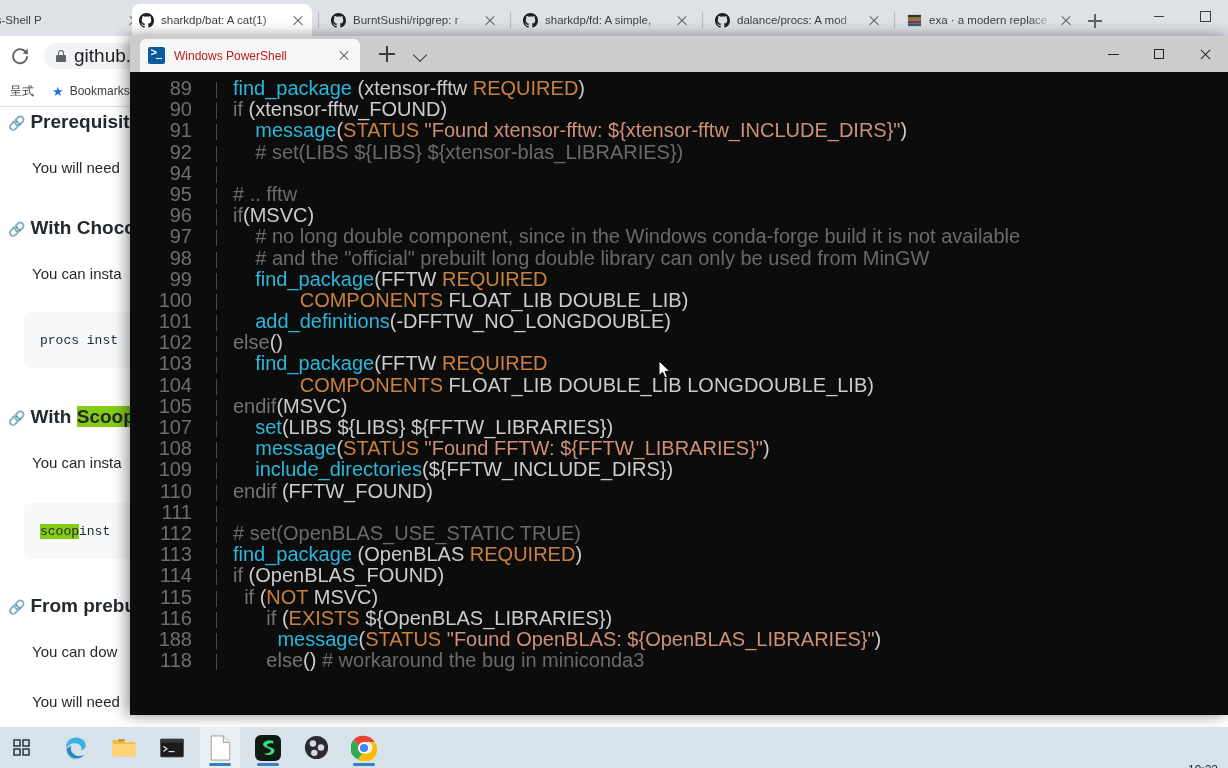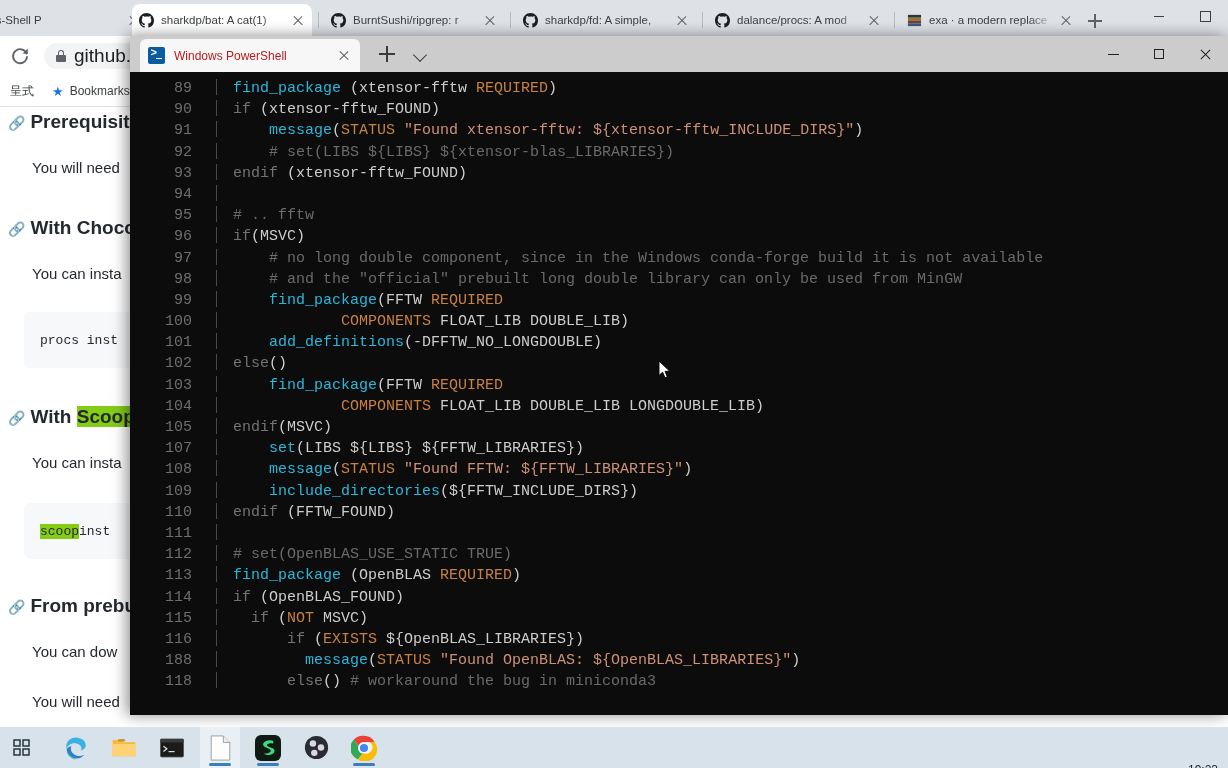--- a/index.html
+++ b/index.html
@@ -72,21 +72,21 @@
   #wt-dropdown::before{content:"";position:absolute;left:1px;top:2px;width:9px;height:9px;border-right:1.5px solid #3c3c3c;border-bottom:1.5px solid #3c3c3c;transform:rotate(45deg);}
   .wt-winctl{position:absolute;top:0;width:46px;height:36px;display:flex;align-items:center;justify-content:center;}
   .wt-winctl .bar{width:11px;height:1px;background:#222;}
   .wt-winctl .sq{width:10px;height:10px;border:1px solid #222;box-sizing:border-box;}
   .wt-winctl .x{position:relative;width:12px;height:12px;}
   .wt-winctl .x::before,.wt-winctl .x::after{content:"";position:absolute;left:0;top:5.5px;width:13px;height:1.1px;background:#222;}
   .wt-winctl .x::before{transform:rotate(45deg);}
   .wt-winctl .x::after{transform:rotate(-45deg);}
 
   #terminal-body{position:absolute;left:0;top:36px;width:1098px;height:643px;background:#0c0c0c;overflow:hidden;}
-  #code-area{position:absolute;left:0;top:6px;width:1020px;font-family:Liberation Mono, monospace;font-size:15px;line-height:21.2px;}
+  #code-area{position:absolute;left:0;top:6px;width:1020px;font-family:Liberation Sans, sans-serif;font-size:20px;line-height:21.2px;}
   .cline{height:21.2px;white-space:pre;position:relative;}
   .lnum{display:inline-block;width:62px;text-align:right;color:#6e6e6e;padding-right:0;}
   .gutter-bar{display:inline-block;width:1px;height:16px;background:#4a4a4a;vertical-align:-3px;margin:0 0 0 24px;}
   .ctext{display:inline-block;padding-left:16px;}
 
   
   .c-fn{color:#29b8db;}      
   .c-kw{color:#737373;}
   .c-str{color:#ce9178;}     
   .c-cmt{color:#6a6a6a;}     
@@ -254,21 +254,20 @@
         <span class="x"></span>
       </div>
   </div>
 
   <div id="terminal-body">
     <div id="code-area">
         <div class="cline"><span class="lnum">89</span><span class="gutter-bar"></span><span class="ctext"><span class="c-fn">find_package</span><span class="c-plain"> (xtensor-fftw </span><span class="c-arg">REQUIRED</span><span class="c-plain">)</span></span></div>
         <div class="cline"><span class="lnum">90</span><span class="gutter-bar"></span><span class="ctext"><span class="c-kw">if</span><span class="c-plain"> (xtensor-fftw_FOUND)</span></span></div>
         <div class="cline"><span class="lnum">91</span><span class="gutter-bar"></span><span class="ctext"><span class="c-plain">    </span><span class="c-fn">message</span><span class="c-plain">(</span><span class="c-arg">STATUS</span><span class="c-plain"> </span><span class="c-str">"Found xtensor-fftw: ${xtensor-fftw_INCLUDE_DIRS}"</span><span class="c-plain">)</span></span></div>
         <div class="cline"><span class="lnum">92</span><span class="gutter-bar"></span><span class="ctext"><span class="c-plain">    </span><span class="c-cmt"># set(LIBS ${LIBS} ${xtensor-blas_LIBRARIES})</span></span></div>
-        <div class="cline"><span class="lnum">93</span><span class="gutter-bar"></span><span class="ctext"><span class="c-kw">endif</span><span class="c-plain"> (xtensor-fftw_FOUND)</span></span></div>
         <div class="cline"><span class="lnum">94</span><span class="gutter-bar"></span><span class="ctext"><span class="c-plain"></span></span></div>
         <div class="cline"><span class="lnum">95</span><span class="gutter-bar"></span><span class="ctext"><span class="c-cmt"># .. fftw</span></span></div>
         <div class="cline"><span class="lnum">96</span><span class="gutter-bar"></span><span class="ctext"><span class="c-kw">if</span><span class="c-plain">(MSVC)</span></span></div>
         <div class="cline"><span class="lnum">97</span><span class="gutter-bar"></span><span class="ctext"><span class="c-plain">    </span><span class="c-cmt"># no long double component, since in the Windows conda-forge build it is not available</span></span></div>
         <div class="cline"><span class="lnum">98</span><span class="gutter-bar"></span><span class="ctext"><span class="c-plain">    </span><span class="c-cmt"># and the "official" prebuilt long double library can only be used from MinGW</span></span></div>
         <div class="cline"><span class="lnum">99</span><span class="gutter-bar"></span><span class="ctext"><span class="c-plain">    </span><span class="c-fn">find_package</span><span class="c-plain">(FFTW </span><span class="c-arg">REQUIRED</span></span></div>
         <div class="cline"><span class="lnum">100</span><span class="gutter-bar"></span><span class="ctext"><span class="c-plain">            </span><span class="c-arg">COMPONENTS</span><span class="c-plain"> FLOAT_LIB DOUBLE_LIB)</span></span></div>
         <div class="cline"><span class="lnum">101</span><span class="gutter-bar"></span><span class="ctext"><span class="c-plain">    </span><span class="c-fn">add_definitions</span><span class="c-plain">(-DFFTW_NO_LONGDOUBLE)</span></span></div>
         <div class="cline"><span class="lnum">102</span><span class="gutter-bar"></span><span class="ctext"><span class="c-kw">else</span><span class="c-plain">()</span></span></div>
         <div class="cline"><span class="lnum">103</span><span class="gutter-bar"></span><span class="ctext"><span class="c-plain">    </span><span class="c-fn">find_package</span><span class="c-plain">(FFTW </span><span class="c-arg">REQUIRED</span></span></div>

